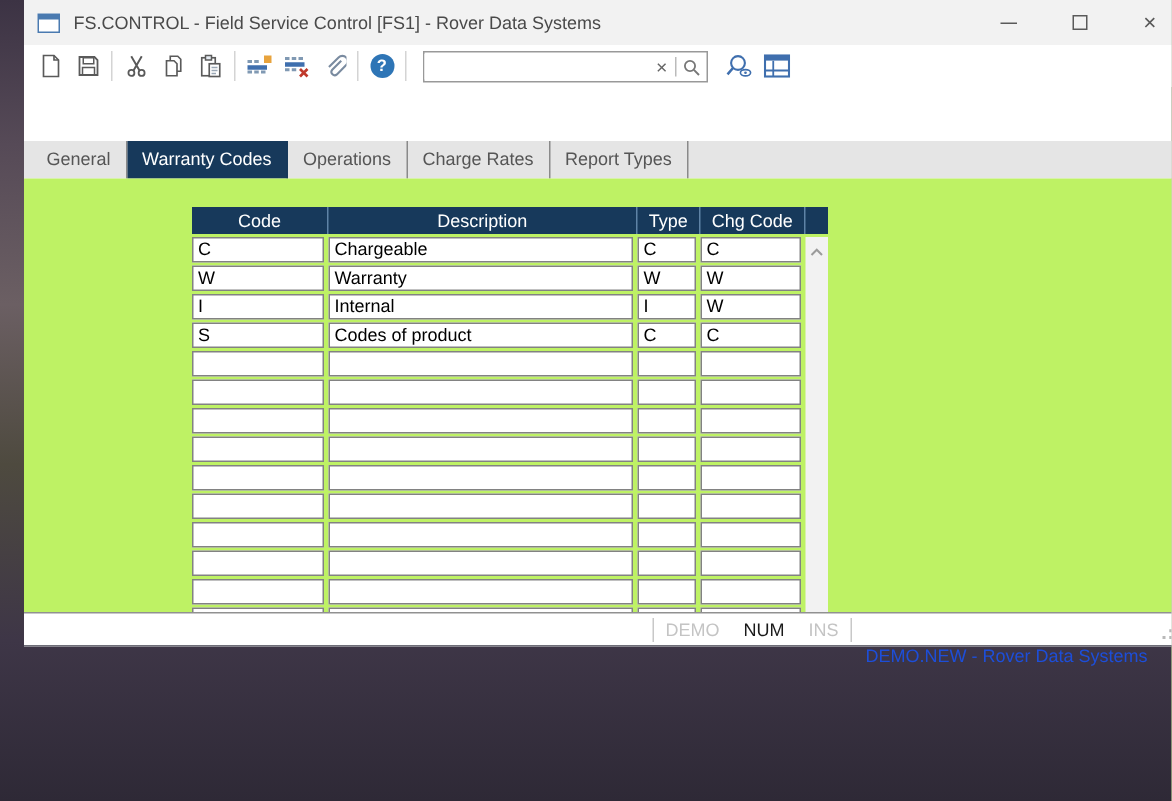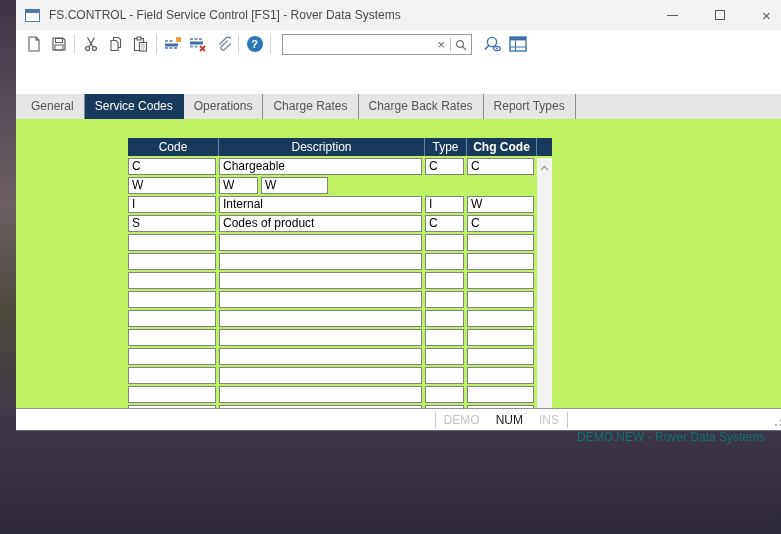--- a/index.html
+++ b/index.html
@@ -37,36 +37,36 @@
   .search-glass{ border-left:1px solid #bbb; padding:1px 4px 0 4px; display:flex; align-items:center; }
   
   .tabstrip{ height:25px; background:#e5e5e5; display:flex; align-items:flex-start; padding-left:5px; flex:0 0 auto;margin-top:36px; }
   .tab{ padding:0 10px; line-height:25px; font-size:12px; color:#555; border-right:1px solid #8a8a8a; cursor:default; white-space:nowrap; }
   .tab.active{ background:#17395b; color:#fff; border-right:1px solid #17395b; }
   
   .content{ position:relative; flex:1 1 auto; background:#bef264; overflow:hidden; }
   .grid{ position:absolute; left:112px; top:19px; width:424px; }
   .grid-header{ display:flex; height:18px; background:#17395b; }
   .h-cell{ color:#fff; font-size:12px; text-align:center; line-height:18px; border-right:1px solid #5f83a6; overflow:hidden; }
-  .hc0{ width:91px; } .hc1{ width:206px; } .hc2{ width:42px; } .hc3{ width:70px;font-weight:bold; }
+  .hc0{ width:91px; } .hc1{ width:206px; } .hc2{ width:42px; } .hc3{ width:70px; }
   .h-fill{ width:15px; border-right:none; }
   .grid-rows{ padding-top:2px; }
   .grid-row{ display:flex; height:19px; }
   .grid-cell{ border:1px solid #828282; background:#fff; height:17px; font-size:12px; color:#000; padding-left:3px; margin-right:3px; line-height:15px; overflow:hidden; white-space:nowrap; }
   .c0{ width:88px; } .c1{ width:203px; } .c2{ width:39px; } .c3{ width:67px; margin-right:0; }
   .vscroll{ position:absolute; left:409px; top:20px; width:15px; height:340px; background:#f2f2f2; }
   .scroll-arrow{ position:absolute; left:0; width:15px; height:15px; display:flex; align-items:center; justify-content:center; }
   .scroll-up{ top:2px; } .scroll-down{ bottom:2px; }
   
   .statusbar{ height:22px; background:#fff; border-top:1px solid #919191; display:flex; align-items:center; flex:0 0 auto; font-size:12px; }
   .sb-spacer{ flex:1; height:100%; }
   .sb-sep{ width:1px; height:16px; background:#c8c8c8; }
   .keystate{ padding:0 8px; color:#c4c4c4; }
   .keystate.active{ color:#1a1a1a; }
-  .sb-context{ padding:0 9px; color:#0f766e; white-space:nowrap;margin-top:34px; }
+  .sb-context{ padding:0 9px; color:#1d4ed8; white-space:nowrap;margin-top:34px; }
   .sb-grip{ width:14px; height:14px; position:relative; margin-right:2px; }
   .sb-grip i{ position:absolute; width:2px; height:2px; background:#b9b9b9;
      box-shadow: 9px 0 #b9b9b9, 9px -4.5px #b9b9b9, 9px -9px #b9b9b9, 4.5px 0 #b9b9b9, 4.5px -4.5px #b9b9b9, 0 0 #b9b9b9;
      left:1px; top:11px; }
   svg{ display:block; }
 </style>
 </head>
 <body>
 
 <div id="window">
@@ -173,24 +173,23 @@
       <svg width="18" height="16" viewBox="0 0 18 16">
         <rect x="1" y="1" width="16" height="14" fill="#fff" stroke="#3f6fae" stroke-width="1.4"></rect>
         <rect x="1" y="1" width="16" height="3.4" fill="#3f6fae"></rect>
         <path d="M6.5 4.5 V15 M1.5 11 H17" stroke="#3f6fae" stroke-width="1.2"></path>
       </svg>
     </div>
   </div>
 
   <div class="tabstrip">
       <div class="tab">General</div>
-      <div class="tab active">Service Codes</div>
+      <div class="tab active">Warranty Codes</div>
       <div class="tab">Operations</div>
       <div class="tab">Charge Rates</div>
-      <div class="tab">Charge Back Rates</div>
       <div class="tab">Report Types</div>
     </div>
 
   <div class="content">
     <div class="grid">
       <div class="grid-header">
           <div class="h-cell hc0">Code</div>
           <div class="h-cell hc1">Description</div>
           <div class="h-cell hc2">Type</div>
           <div class="h-cell hc3">Chg Code</div>
@@ -198,20 +197,21 @@
         </div>
       <div class="grid-rows">
           <div class="grid-row">
             <div class="grid-cell c0">C</div>
             <div class="grid-cell c1">Chargeable</div>
             <div class="grid-cell c2">C</div>
             <div class="grid-cell c3">C</div>
           </div>
           <div class="grid-row">
             <div class="grid-cell c0">W</div>
+            <div class="grid-cell c1">Warranty</div>
             <div class="grid-cell c2">W</div>
             <div class="grid-cell c3">W</div>
           </div>
           <div class="grid-row">
             <div class="grid-cell c0">I</div>
             <div class="grid-cell c1">Internal</div>
             <div class="grid-cell c2">I</div>
             <div class="grid-cell c3">W</div>
           </div>
           <div class="grid-row">

